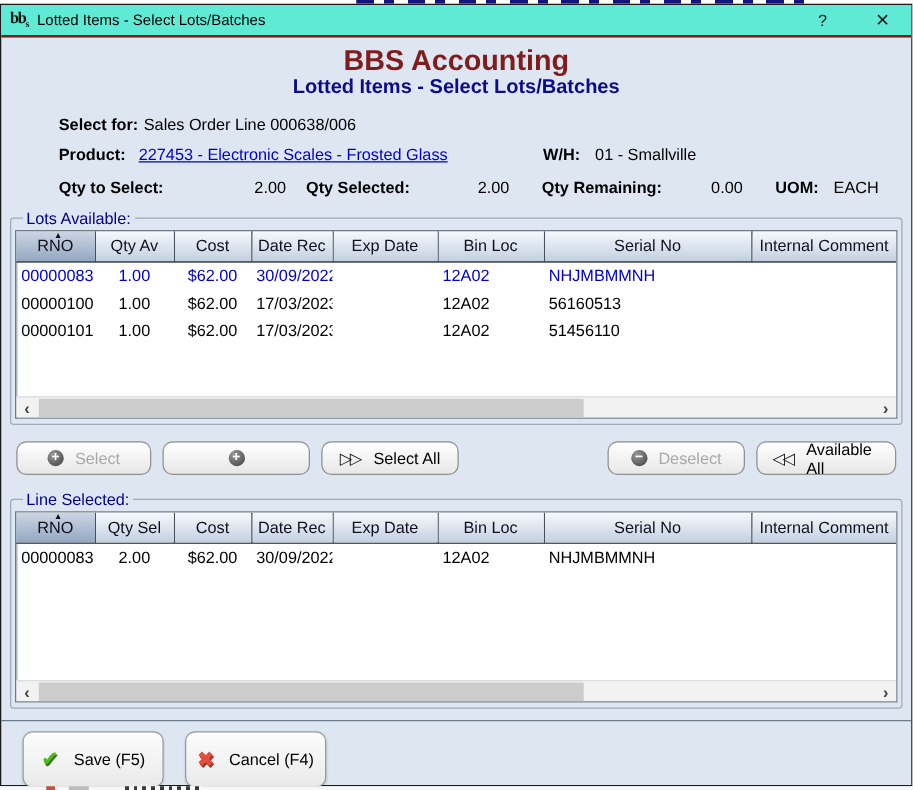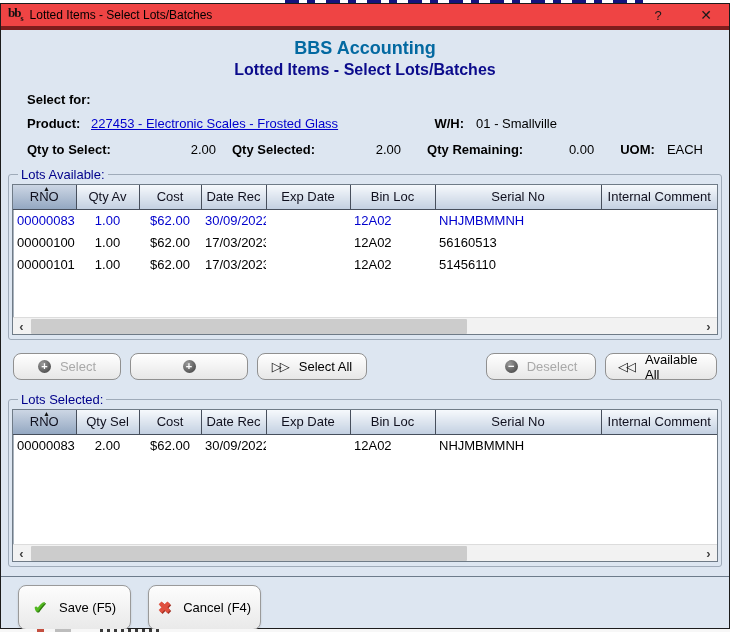--- a/index.html
+++ b/index.html
@@ -12,34 +12,34 @@
     background:repeating-linear-gradient(90deg,#14147e 0 14px,#fff 14px 22px,#14147e 22px 30px,#fff 30px 41px); }
   .bottom-clip { height:3px; background:#f7f7f7; position:relative; }
   .bottom-clip .f1 { position:absolute; left:55px; top:0; width:16px; height:3px; background:#bdbdbd; }
   .bottom-clip .f2 { position:absolute; left:37px; top:0; width:7px; height:3px; background:#c45040; }
   .bottom-clip .f3 { position:absolute; left:100px; top:0; width:62px; height:3px;
     background:repeating-linear-gradient(90deg,#3a3a3a 0 3px,#f7f7f7 3px 7px); }
 
   .dialog { width:730px; height:626px; border:1px solid #1c1c1c; background:#dde6f1; position:relative; }
 
   
-  .titlebar { height:26px; background:#ef4444; display:flex; align-items:center; padding:0 6px 0 7px; border-bottom:4px solid #7f1d1d; }
+  .titlebar { height:26px; background:#5eead4; display:flex; align-items:center; padding:0 6px 0 7px; border-bottom:2px solid #7f1d1d; }
   .bbs-logo { font-family:"Liberation Serif", serif; font-weight:bold; font-size:13px; line-height:13px; color:#111; margin-right:7px; letter-spacing:-1px; }
   .bbs-logo sub { font-size:8px; }
   .title-text { font-size:12px; color:#000; }
   .titlebar .spacer { flex:1; }
   .tb-btn { width:34px; height:24px; display:flex; align-items:center; justify-content:center; font-size:13px; color:#1a1a1a; cursor:default; }
   .tb-btn.close { margin-left:14px; font-size:14px; }
 
   
-  .app-title { text-align:center; color:#0369a1; font-weight:bold; font-size:18px; line-height:24px; margin-top:6px; }
+  .app-title { text-align:center; color:#7f1d1d; font-weight:bold; font-size:23px; line-height:24px; margin-top:6px; }
   .app-subtitle { text-align:center; color:#0b0b8c; font-weight:bold; font-size:16px; line-height:19px; }
 
   
-  .inforow { display:flex; align-items:baseline; padding:0 26px; }
+  .inforow { display:flex; align-items:baseline; padding:0 26px;margin-left:20px; }
   .r1 { margin-top:13px; }
   .r2 { margin-top:9px; }
   .r3 { margin-top:11px; }
   .lab { font-weight:bold; }
   .lab.w150 { width:150px; }
   .lab.w68 { width:64px; }
   .val-num { text-align:right; }
   .link { color:#0000cd; text-decoration:underline; cursor:pointer; }
   .r2 .wh-lab { margin-left:auto; font-weight:bold; }
   .r2 .wh-val { margin:0 146px 0 12px; }
@@ -113,20 +113,21 @@
     <span class="spacer"></span>
     <span class="tb-btn">?</span>
     <span class="tb-btn close">✕</span>
   </div>
 
   <div class="app-title">BBS Accounting</div>
   <div class="app-subtitle">Lotted Items - Select Lots/Batches</div>
 
   <div class="inforow r1">
     <span class="lab w150" style="width:68px;">Select for:</span>
+    <span>Sales Order Line 000638/006</span>
   </div>
 
   <div class="inforow r2">
     <span class="lab w68">Product:</span>
     <span class="link">227453 - Electronic Scales - Frosted Glass</span>
     <span class="wh-lab">W/H:</span>
     <span class="wh-val">01 - Smallville</span>
   </div>
 
   <div class="inforow r3">
@@ -225,21 +226,21 @@
         <span>Deselect</span>
       </div>
       <div class="btn b-deselall">
         <span class="dbl">◁◁</span>
         <span>Available All</span>
       </div>
     </div>
   </div>
 
   <fieldset style="margin-top:12px;">
-    <legend>Lots Selected:</legend>
+    <legend>Line Selected:</legend>
     <div class="tableWrap tw2">
       <table>
         <colgroup>
             <col class="c-rno">
             <col class="c-qty">
             <col class="c-cost">
             <col class="c-drec">
             <col class="c-exp">
             <col class="c-bin">
             <col class="c-ser">

